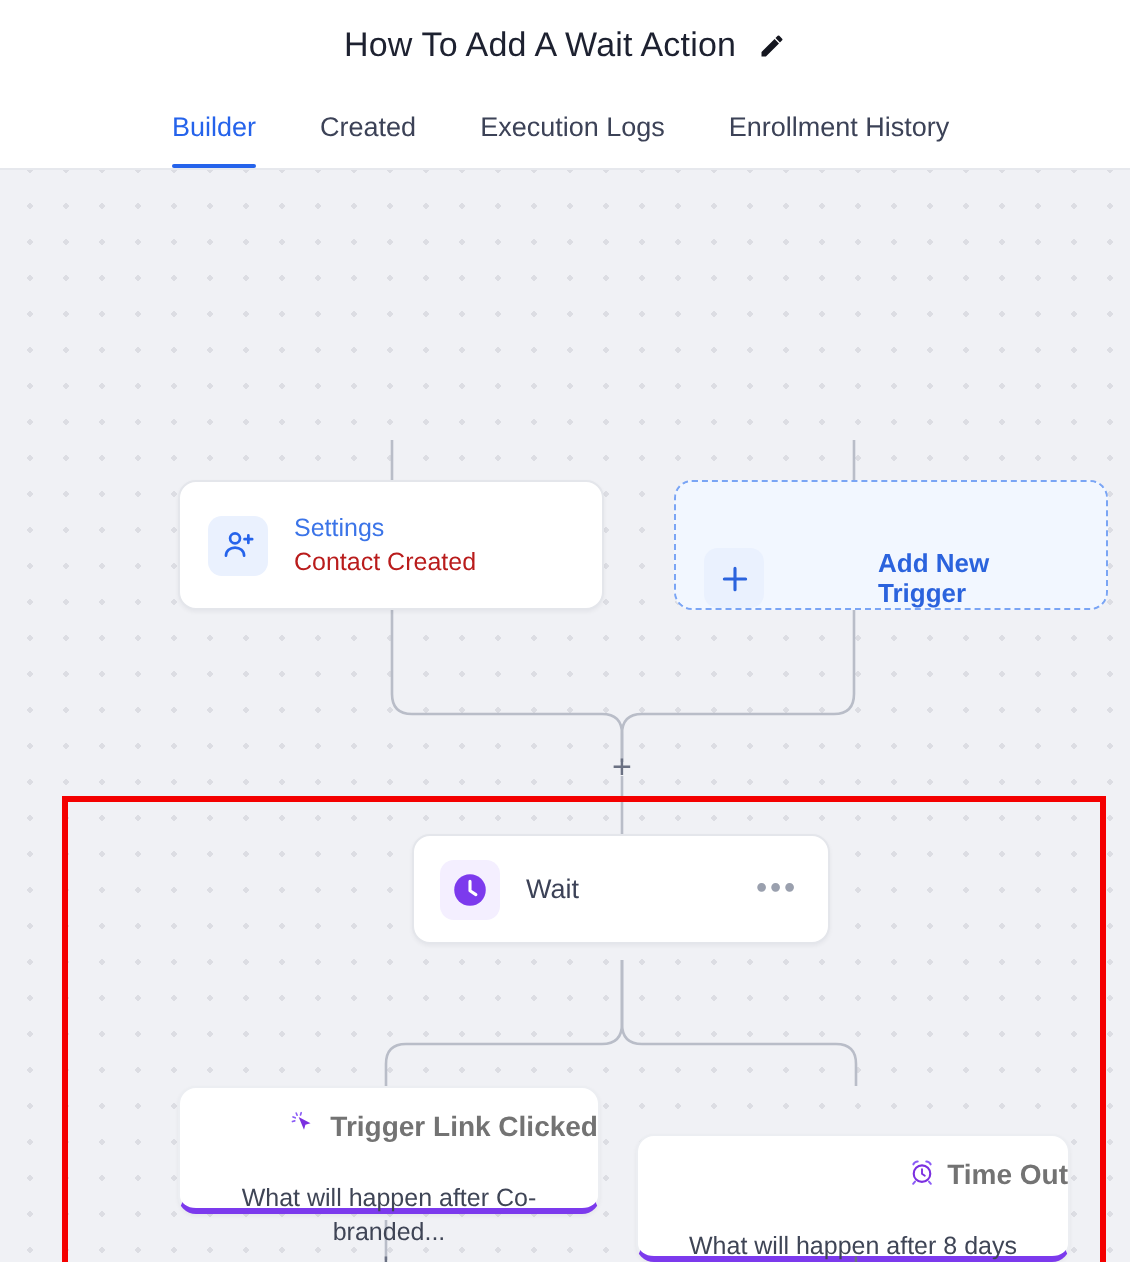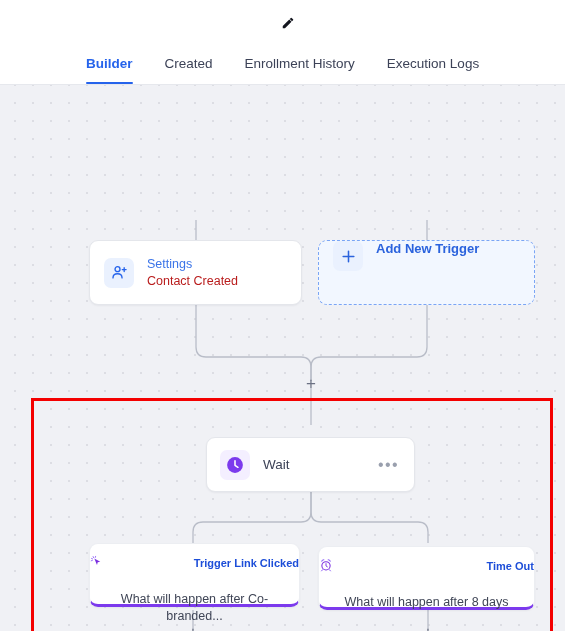--- a/index.html
+++ b/index.html
@@ -52,21 +52,21 @@
     align-items: center;
     font-size: 13.5px;
     color: #3c4257;
     margin-right: 32px;
     position: relative;
     cursor: pointer;
     padding-bottom: 2px;
   }
   .tab.active {
     color: #2563eb;
-    font-weight: bold;
+    font-weight: normal;
   }
   .tab.active::after {
     content: "";
     position: absolute;
     left: 0; right: 0; bottom: 0;
     height: 2.5px;
     background: #2563eb;
     border-radius: 2px;
   }
 
@@ -134,40 +134,41 @@
   .node-kind {
     font-size: 12.5px;
     color: #3b74e8;
   }
   .node-sub {
     font-size: 12.5px;
     color: #b91c1c;
   }
 
   .node-addtrigger {
-    left: 318px;
+    left: 337px;
     top: 155px;
     width: 217px;
     height: 65px;
     border: 1.5px dashed #7aa5f5;
     background: #f2f7ff;
     display: flex;
-    align-items: flex-start;
+    align-items: flex-end;
     padding: 0 14px;
+    gap: 44px;
   }
   .addtrigger-label {
     margin-left: 13px;
     font-size: 13px;
     font-weight: bold;
     color: #2b63dd;
   }
 
   .node-wait {
     left: 206px;
-    top: 352px;
+    top: 332px;
     width: 209px;
     height: 55px;
     border: 1px solid #e4e6eb;
     box-shadow: 0 1px 2px rgba(20,25,45,0.05);
     display: flex;
     align-items: center;
     padding: 0 13px;
   }
   .wait-label {
     margin-left: 13px;
@@ -191,29 +192,29 @@
     border-radius: 9px;
     border: 1px solid #eceef2;
     border-bottom: 3.5px solid #7c3aed;
     box-sizing: border-box;
     text-align: center;
     padding-top: 11px;
     box-shadow: 0 1px 2px rgba(20,25,45,0.05);
     cursor: pointer;
   }
   .branch-left  { left: 89px;  top: 458px; width: 211px; height: 64px; }
-  .branch-right { left: 318px; top: 461px; width: 217px; height: 64px; }
+  .branch-right { left: 318px; top: 482px; width: 217px; height: 64px; }
   .branch-head {
     display: flex;
     align-items: center;
-    justify-content: space-between;
+    justify-content: flex-end;
     gap: 6px;
-    font-size: 11px;
+    font-size: 14px;
     font-weight: bold;
-    color: #1d4ed8;
+    color: #737373;
     line-height: 1;
   }
   .branch-desc {
     margin-top: 20px;
     font-size: 12.5px;
     color: #3f4556;
     line-height: 1.32;
     padding: 0 16px;
   }
 
@@ -228,39 +229,40 @@
     text-align: center;
     font-family: "Liberation Sans", sans-serif;
     cursor: pointer;
     user-select: none;
   }
 </style>
 </head>
 <body>
 
 <div class="header">
+  <span class="page-title">How To Add A Wait Action</span>
   <span class="edit-pencil">
     <svg width="14" height="14" viewBox="0 0 24 24" aria-hidden="true">
       <path d="M3 17.2V21h3.8L18 9.8 14.2 6 3 17.2zM20.7 7.1c.4-.4.4-1 0-1.4l-2.4-2.4a1 1 0 0 0-1.4 0l-1.9 1.9L18.8 9l1.9-1.9z" fill="#14161f"></path>
     </svg>
   </span>
 </div>
 
 <div class="tabbar">
   <div class="tab active">
     <span>Builder</span>
   </div>
   <div class="tab">
     <span>Created</span>
   </div>
   <div class="tab">
+    <span>Execution Logs</span>
+  </div>
+  <div class="tab">
     <span>Enrollment History</span>
-  </div>
-  <div class="tab">
-    <span>Execution Logs</span>
   </div>
 </div>
 
 <div class="canvas">
 
   <svg class="edges" width="565" height="546">
     <g fill="none" stroke="#b9bdc8" stroke-width="1.3">
 
       <path d="M196,135 L196,262 Q196,272 206,272 L301,272 Q311,272 311,282 L311,296"></path>
 

